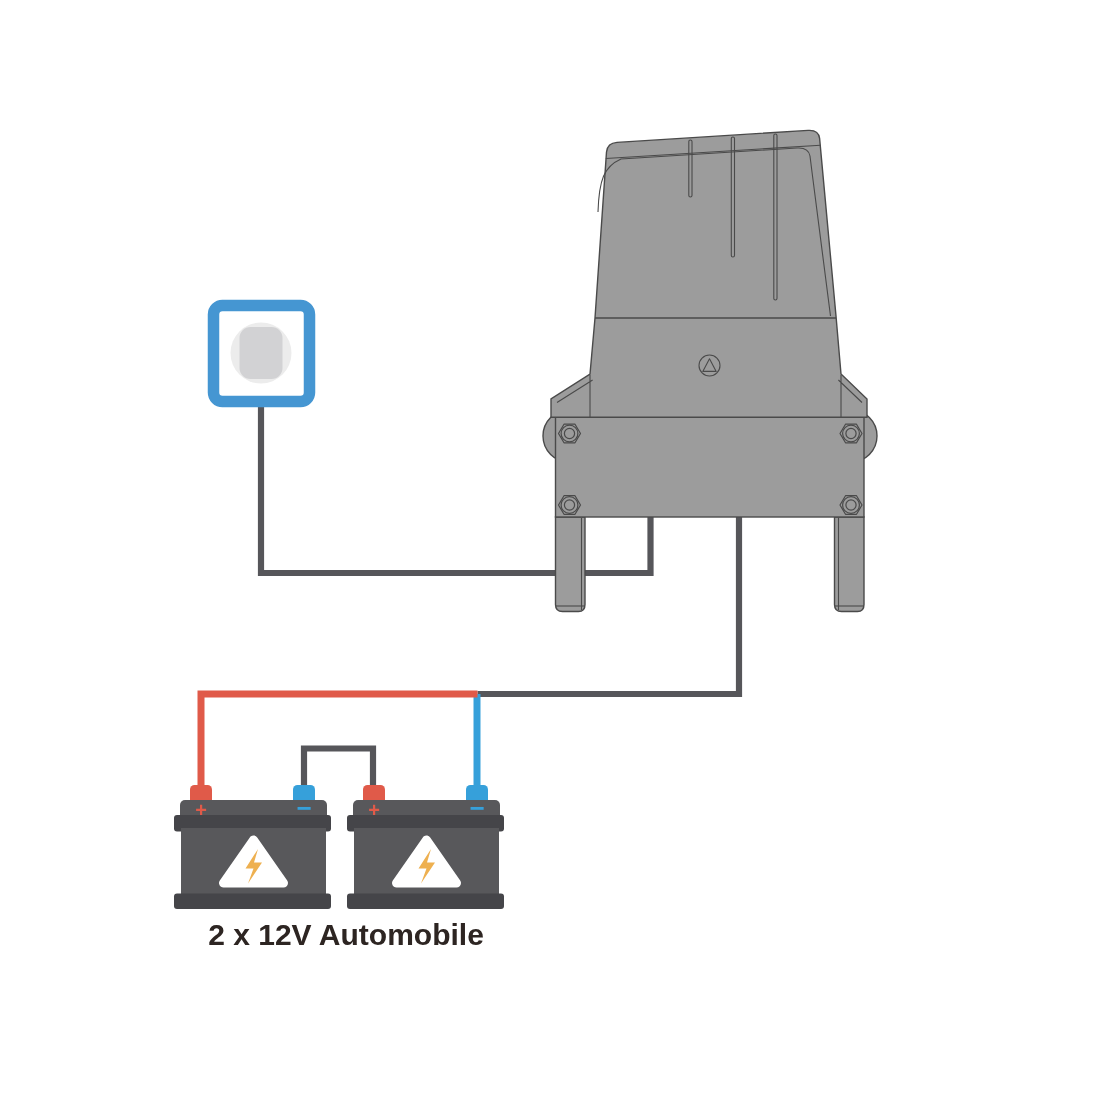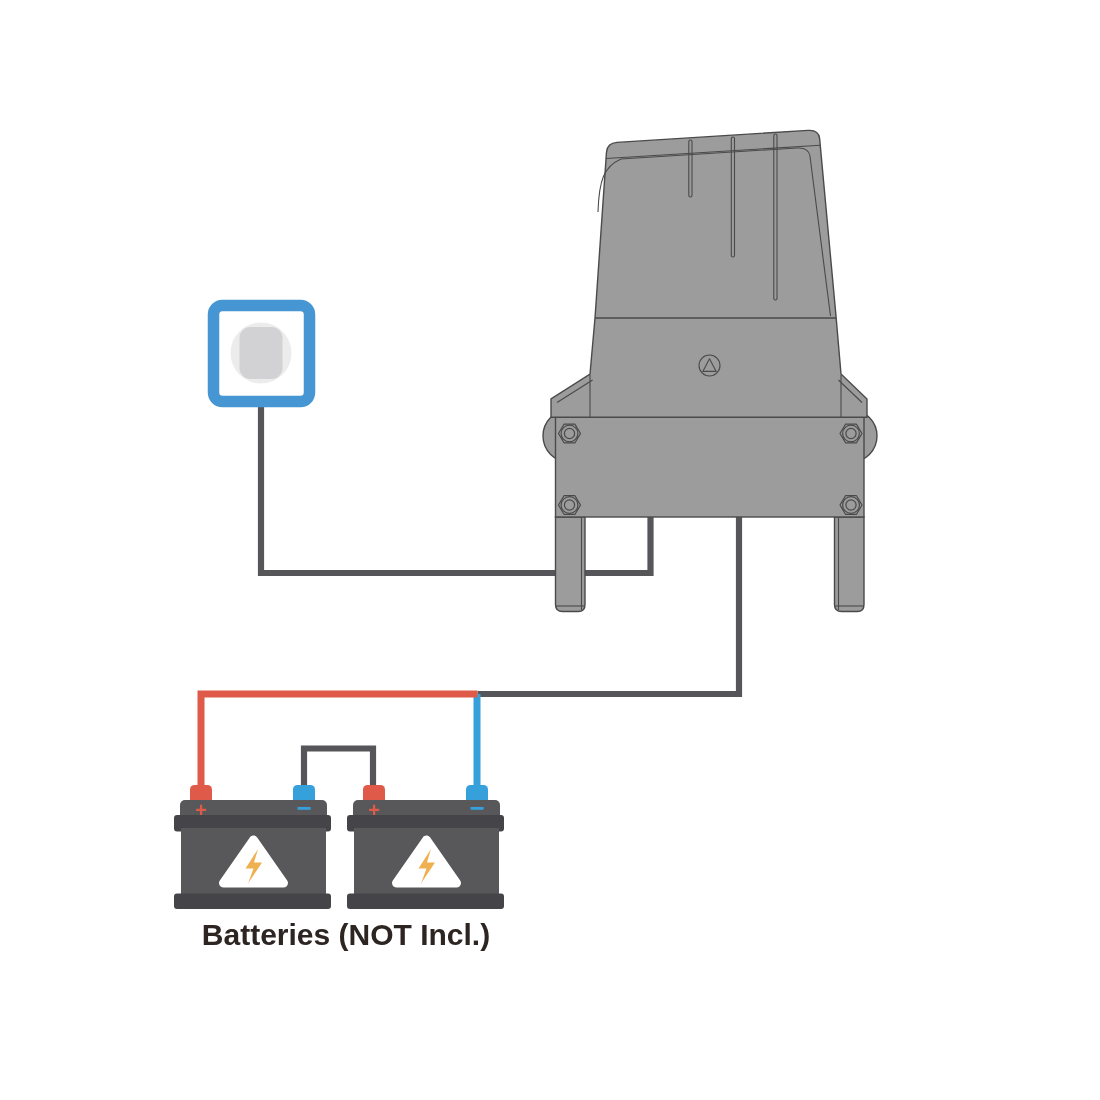--- a/index.html
+++ b/index.html
@@ -134,15 +134,15 @@
     <text class="polarity pos" x="201" y="817" text-anchor="middle">+</text>
     <text class="polarity neg" x="304" y="817" text-anchor="middle">−</text>
     <g>
       <path d="M 253.5,840 L 223.5,883 L 283.5,883 Z" fill="var(--triangle-white)" stroke="var(--triangle-white)" stroke-width="9" stroke-linejoin="round"></path>
       <path d="M 258,849 L 245.5,868.5 L 253.5,868.5 L 248,883.5 L 262,862.5 L 254,862.5 Z" fill="var(--lightning-orange)"></path>
     </g>
   </g>
 </svg>
 
 <div class="caption">
-  <div>Batteries (NOT Incl.)</div>
+  <div>2 x 12V Automobile</div>
 </div>
 </div>
 
 </body></html>

